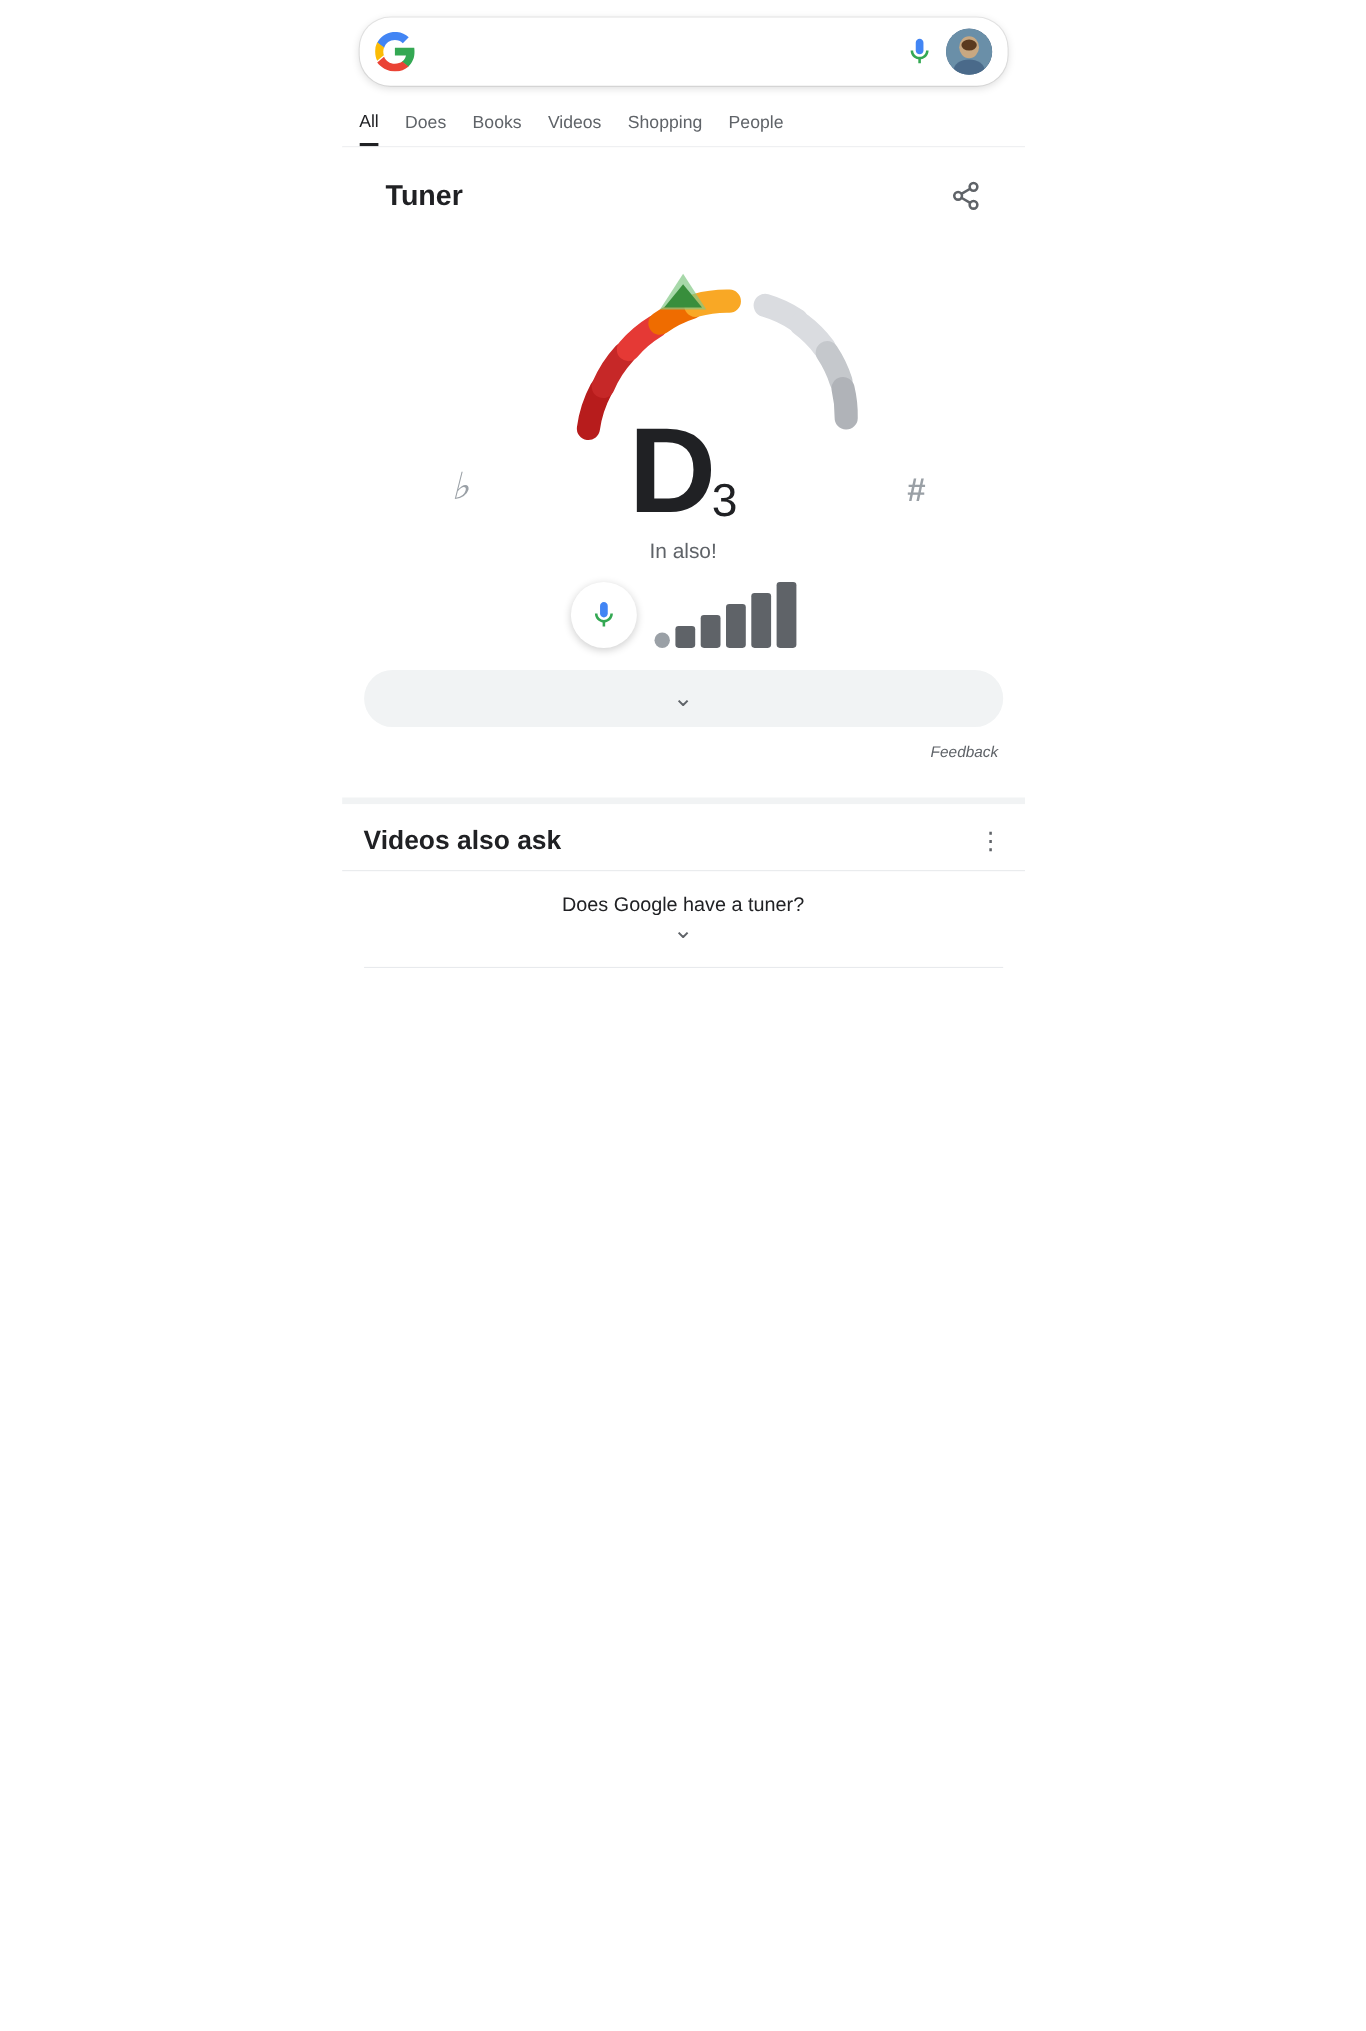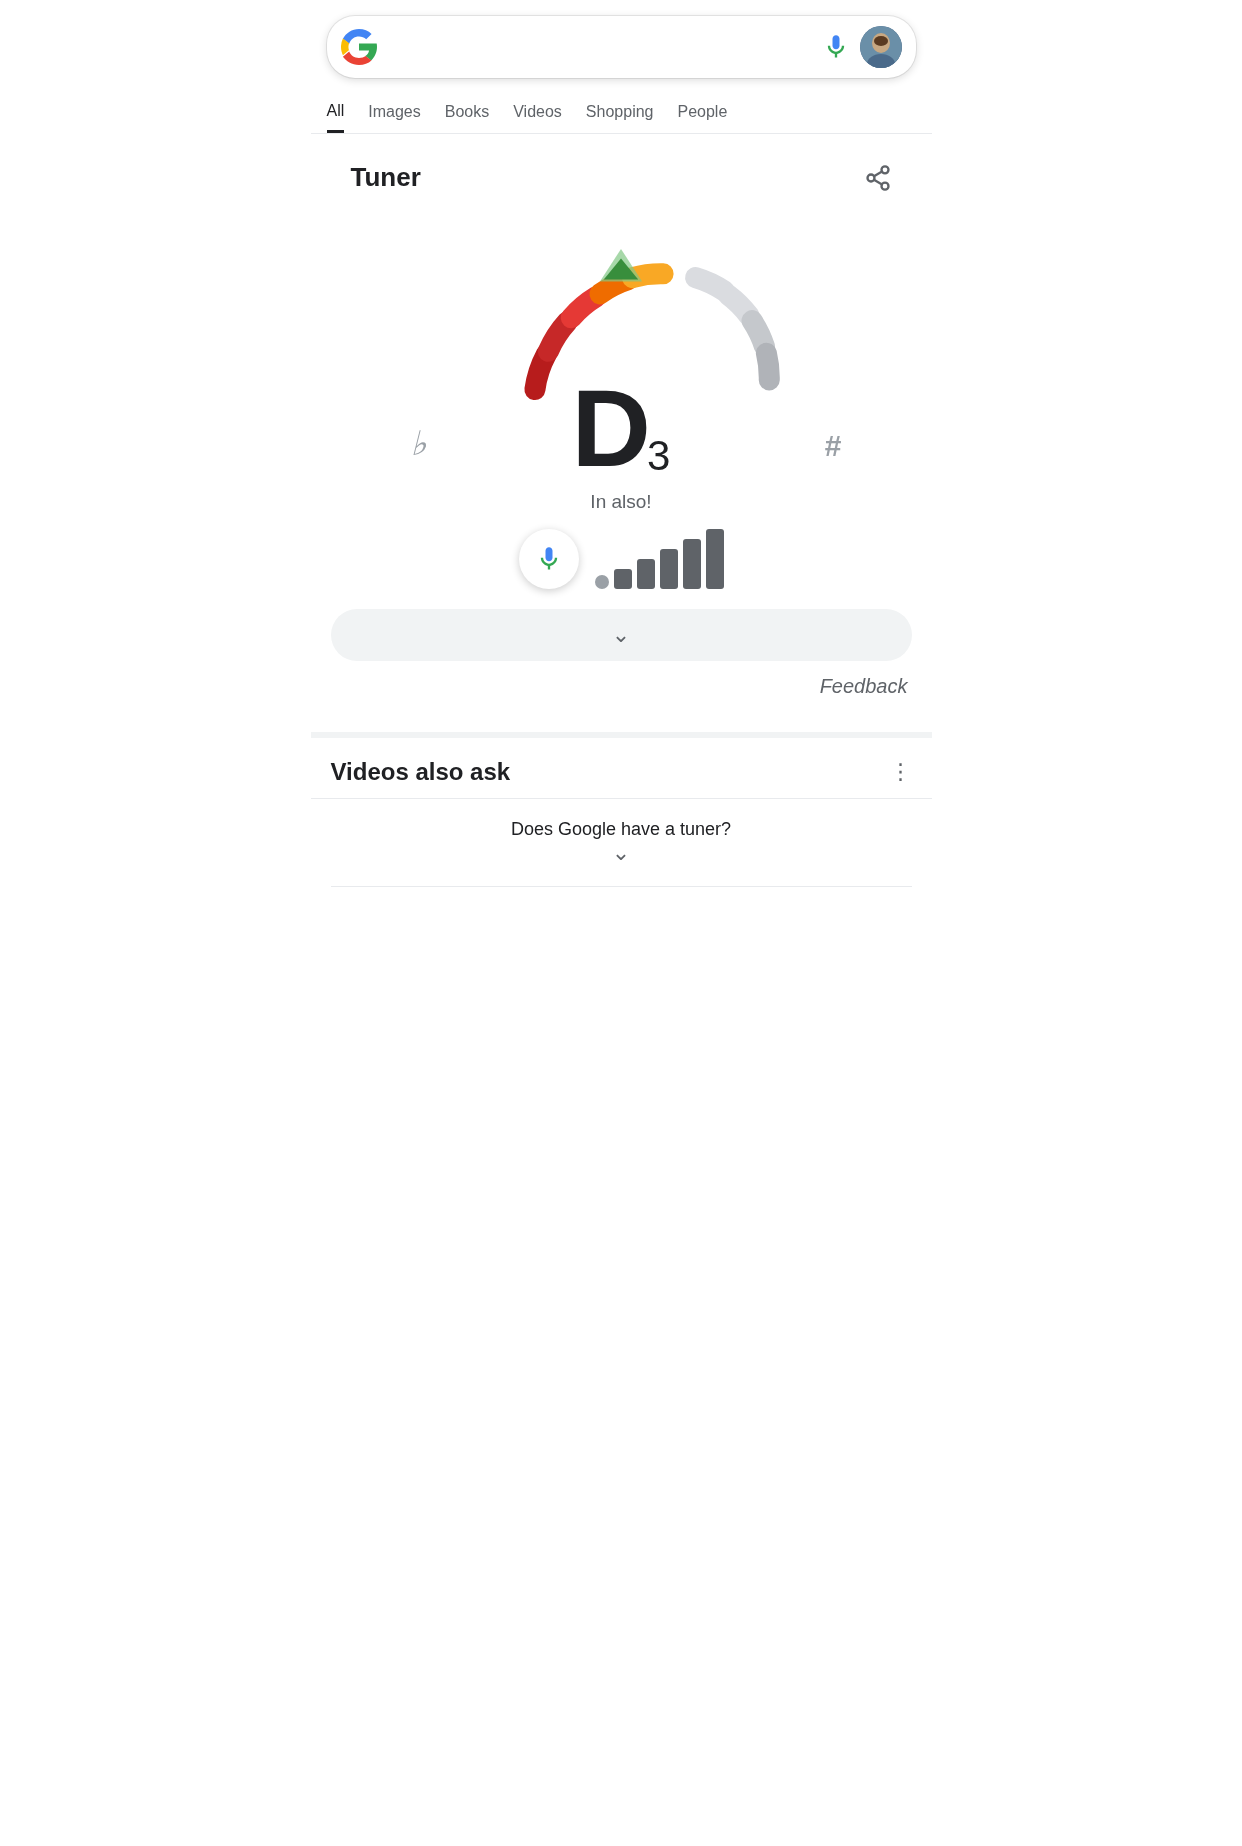--- a/index.html
+++ b/index.html
@@ -201,21 +201,21 @@
       border-radius: 28px;
       height: 52px;
       margin: 0 0 10px 0;
       cursor: pointer;
       border: none;
       width: 100%;
     }
 
     .feedback-text {
       text-align: right;
-      font-size: 20px;
+      font-size: 14px;
       color: #5f6368;
       font-style: italic;
       padding: 4px 4px 14px 0;
     }
 
     
     .paa-section {
       padding: 20px 20px 0 20px;
     }
     .paa-header {
@@ -281,21 +281,21 @@
       <circle cx="21" cy="21" r="21" fill="#6a8fa8"></circle>
       <ellipse cx="21" cy="17" rx="9" ry="10" fill="#c8a882"></ellipse>
       <ellipse cx="21" cy="15" rx="7" ry="5" fill="#5a3a20"></ellipse>
       <ellipse cx="21" cy="38" rx="14" ry="10" fill="#4a6a8a"></ellipse>
     </svg>
   </div>
 </div>
 
 <div class="tabs">
   <div class="tab active">All</div>
-  <div class="tab">Images</div>
+  <div class="tab">Does</div>
   <div class="tab">Books</div>
   <div class="tab">Videos</div>
   <div class="tab">Shopping</div>
   <div class="tab">People</div>
 </div>
 
 <div class="tuner-area">
 
   <div class="widget-header">
     <span class="widget-title">Tuner</span>

